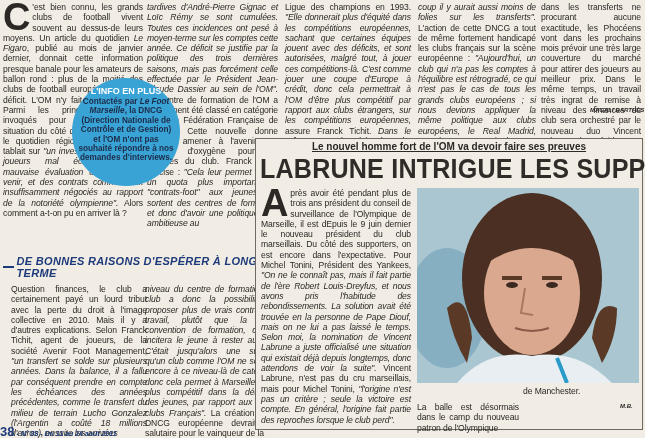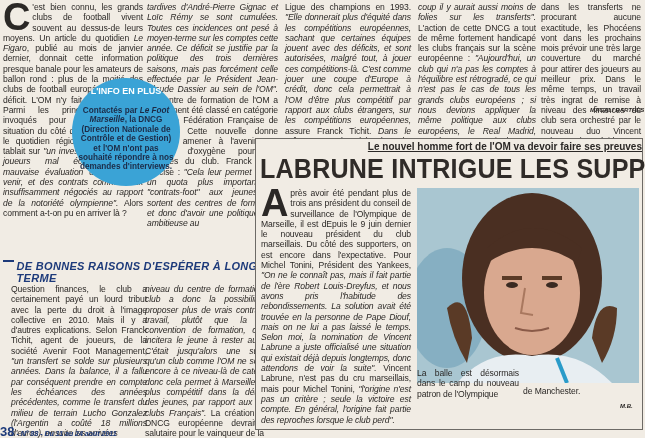--- a/index.html
+++ b/index.html
@@ -14,34 +14,34 @@
   .dropcap {
     float:left; font-family:"Liberation Sans", sans-serif; font-weight:bold;
     font-size:38px; line-height:30px; margin:0 2px -2px 0; color:#2b2826;
   }
   .bubble {
     position:absolute; left:72px; top:78px; width:108px; height:108px; border-radius:50%;
     background:#3aa3d6; color:#1c2b47; text-align:center; font-weight:bold;
     font-size:8.2px; line-height:9.4px; padding-top:8px; box-sizing:border-box;
     font-family:"Liberation Sans", sans-serif;
   }
-  .bubble .bt { color:#ffffff; font-size:9px; line-height:10px; display:block; margin-bottom:10px; }
+  .bubble .bt { color:#ffffff; font-size:9px; line-height:10px; display:block; margin-bottom:1px; }
   .bubble .bb { display:block; padding:0 6px; }
   .section-head {
     position:absolute; left:0; top:260px; width:284px; height:14px;
     font-weight:bold; font-style:italic; font-size:11px; color:#1d3a7a; letter-spacing:0.3px;
-    display:flex; 
+    display:flex; align-items:center;
   }
   .section-head .dash { display:inline-block; width:12px; height:2px; background:#1d3a7a; margin:0 3px; }
   .box {
     position:absolute; left:255px; top:138px; width:386px; height:290px;
     border:1px solid #6d6a66; background:#f1ece4;
   }
   .kicker {
-    position:absolute; left:0; width:100%; top:2px; text-align:right;
+    position:absolute; left:0; width:100%; top:2px; text-align:center;
     font-weight:bold; font-size:10px; color:#2b2826;
   }
   .kicker span { text-decoration:underline; }
   .headline {
     position:absolute; left:4px; top:15px; width:380px; text-align:center;
     font-weight:bold; font-size:27px; line-height:30px; letter-spacing:0.2px; color:#2f2b28;
     font-family:"Liberation Sans", sans-serif; transform:scaleX(0.93); transform-origin:left;
     white-space:nowrap;
   }
   .photo {
@@ -120,21 +120,21 @@
     <rect x="125" y="88" width="20" height="4" fill="#5a3a26"></rect>
     <ellipse cx="95" cy="97" rx="6" ry="3" fill="#3a2a22"></ellipse>
     <ellipse cx="135" cy="97" rx="6" ry="3" fill="#3a2a22"></ellipse>
     <path d="M108 100 L104 125 L116 127" stroke="#a9785f" stroke-width="2" fill="none"></path>
     <path d="M98 140 Q115 146 132 140" stroke="#8a5a48" stroke-width="2" fill="none"></path>
     <path d="M40 195 Q70 160 115 168 Q160 160 195 195Z" fill="#e8eef2"></path>
     <path d="M140 170 L150 195" stroke="#2a9bc9" stroke-width="4"></path>
   </svg>
 </div>
 
-<div class="col" style="left:417px; top:368px; width:102px;">
+<div class="col" style="left:417px; top:402px; width:102px;">
   <p><span> La balle est désormais dans le camp du nouveau patron de l'Olympique</span></p>
 </div>
 <div class="col" style="left:523px; top:386px; width:80px;">
   <p>de Manchester.</p>
 </div>
 <div class="byline" style="left:620px; top:403px;">M.B.</div>
 
 <div class="footer">
   <span class="pg">38</span>
   <span>- N° 88 - Du 11 au 24 août 2011</span>

